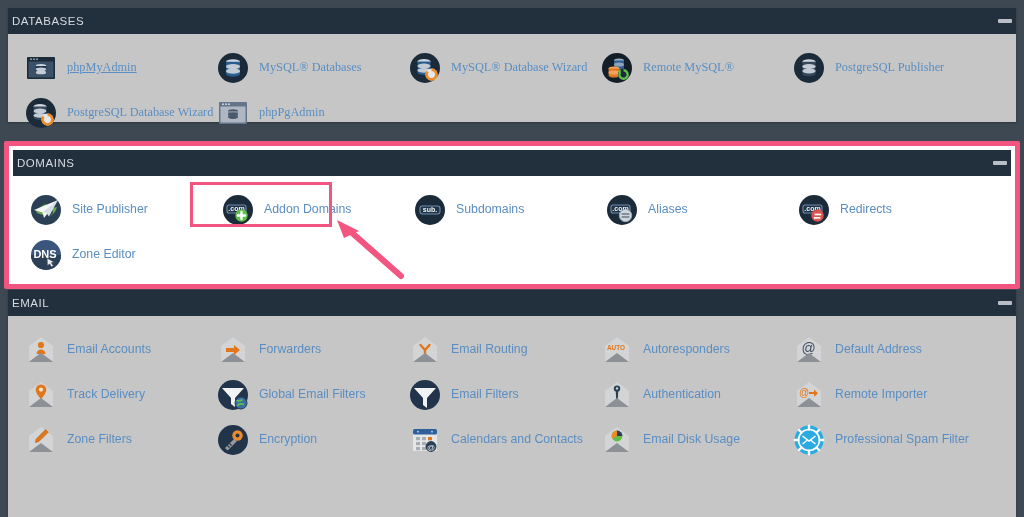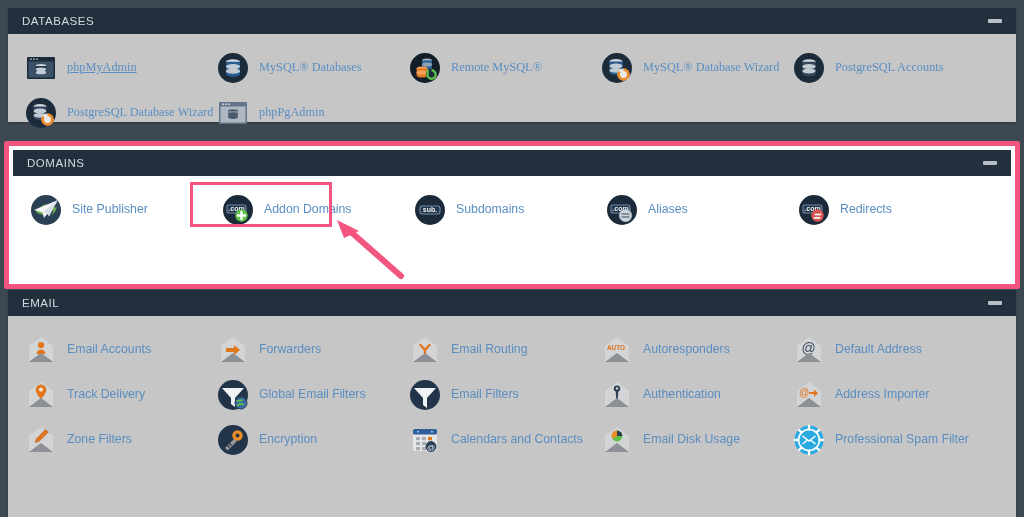--- a/index.html
+++ b/index.html
@@ -21,21 +21,21 @@
     left: 8px;
     width: 1008px;
     background: #c6c6c6;
     box-shadow: 0 1px 2px rgba(0,0,0,.25);
   }
   .panel-header {
     height: 26px;
     background: #222f3d;
     display: flex;
     align-items: center;
-    padding: 0 14px;
+    padding: 0 4px;
     gap: 15px;
   }
   .panel-title {
     color: #d6dae0;
     font-size: 11.5px;
     letter-spacing: .55px;
     font-weight: 400;
   }
   .minimize-btn {
     margin-left: auto;
@@ -150,20 +150,35 @@
           <span class="ico">
             <svg viewBox="0 0 32 32">
               <circle cx="16" cy="16" r="15" fill="#1c2b3a"></circle>
               <ellipse cx="16" cy="9.8" rx="7" ry="2.6" fill="#cfd6dd"></ellipse>
               <path d="M9 9.8v12.3c0 1.44 3.13 2.6 7 2.6s7-1.16 7-2.6V9.8z" fill="#2a5d8f"></path>
               <ellipse cx="16" cy="14.6" rx="7" ry="2.6" fill="#c3ccd5"></ellipse>
               <ellipse cx="16" cy="19.2" rx="7" ry="2.6" fill="#c3ccd5"></ellipse>
             </svg>
           </span>
           <span class="label">MySQL® Databases</span>
+        </a>
+
+        <a class="item" href="#">
+          <span class="ico">
+            <svg viewBox="0 0 32 32">
+              <circle cx="16" cy="16" r="15" fill="#1c2b3a"></circle>
+              <ellipse cx="15" cy="9.5" rx="6.5" ry="2.4" fill="#cfd6dd"></ellipse>
+              <path d="M8.5 9.5v11c0 1.33 2.9 2.4 6.5 2.4s6.5-1.07 6.5-2.4v-11z" fill="#2a5d8f"></path>
+              <ellipse cx="15" cy="14" rx="6.5" ry="2.4" fill="#c3ccd5"></ellipse>
+              <ellipse cx="15" cy="18.4" rx="6.5" ry="2.4" fill="#c3ccd5"></ellipse>
+              <circle cx="22.5" cy="22.5" r="6" fill="#e8e8e8"></circle>
+              <path d="M22.5 17.6a4.9 4.9 0 1 1-3.9 1.9" fill="none" stroke="#ef8b27" stroke-width="2.6"></path>
+            </svg>
+          </span>
+          <span class="label">MySQL® Database Wizard</span>
         </a>
 
         <a class="item" href="#">
           <span class="ico">
             <svg viewBox="0 0 32 32">
               <circle cx="16" cy="16" r="15" fill="#141e29"></circle>
               <ellipse cx="18" cy="8.5" rx="5" ry="2" fill="#9fb0c0"></ellipse>
               <path d="M13 8.5v7.5c0 1.1 2.24 2 5 2s5-.9 5-2V8.5z" fill="#2d6093"></path>
               <ellipse cx="18" cy="12.5" rx="5" ry="2" fill="#8fa3b6"></ellipse>
               <ellipse cx="13" cy="16.5" rx="5.4" ry="2.1" fill="#f5a25b"></ellipse>
@@ -174,42 +189,27 @@
               <path d="M19.4 17.1l.6 3.3-3.3-.5z" fill="#5fbf4a"></path>
             </svg>
           </span>
           <span class="label">Remote MySQL®</span>
         </a>
 
         <a class="item" href="#">
           <span class="ico">
             <svg viewBox="0 0 32 32">
               <circle cx="16" cy="16" r="15" fill="#1c2b3a"></circle>
-              <ellipse cx="15" cy="9.5" rx="6.5" ry="2.4" fill="#cfd6dd"></ellipse>
-              <path d="M8.5 9.5v11c0 1.33 2.9 2.4 6.5 2.4s6.5-1.07 6.5-2.4v-11z" fill="#2a5d8f"></path>
-              <ellipse cx="15" cy="14" rx="6.5" ry="2.4" fill="#c3ccd5"></ellipse>
-              <ellipse cx="15" cy="18.4" rx="6.5" ry="2.4" fill="#c3ccd5"></ellipse>
-              <circle cx="22.5" cy="22.5" r="6" fill="#e8e8e8"></circle>
-              <path d="M22.5 17.6a4.9 4.9 0 1 1-3.9 1.9" fill="none" stroke="#ef8b27" stroke-width="2.6"></path>
-            </svg>
-          </span>
-          <span class="label">MySQL® Database Wizard</span>
-        </a>
-
-        <a class="item" href="#">
-          <span class="ico">
-            <svg viewBox="0 0 32 32">
-              <circle cx="16" cy="16" r="15" fill="#1c2b3a"></circle>
               <ellipse cx="16" cy="9.8" rx="6.6" ry="2.5" fill="#cfd6dd"></ellipse>
               <path d="M9.4 9.8v12c0 1.38 2.95 2.5 6.6 2.5s6.6-1.12 6.6-2.5v-12z" fill="#37485c"></path>
               <ellipse cx="16" cy="14.4" rx="6.6" ry="2.5" fill="#c3ccd5"></ellipse>
               <ellipse cx="16" cy="19" rx="6.6" ry="2.5" fill="#c3ccd5"></ellipse>
             </svg>
           </span>
-          <span class="label">PostgreSQL Accounts</span>
+          <span class="label">PostgreSQL Publisher</span>
         </a>
 
         <a class="item" href="#">
           <span class="ico">
             <svg viewBox="0 0 32 32">
               <circle cx="16" cy="16" r="15" fill="#1c2b3a"></circle>
               <ellipse cx="15" cy="9.5" rx="6.4" ry="2.4" fill="#cfd6dd"></ellipse>
               <path d="M8.6 9.5v11c0 1.33 2.87 2.4 6.4 2.4s6.4-1.07 6.4-2.4v-11z" fill="#37485c"></path>
               <ellipse cx="15" cy="14" rx="6.4" ry="2.4" fill="#c3ccd5"></ellipse>
               <ellipse cx="15" cy="18.4" rx="6.4" ry="2.4" fill="#c3ccd5"></ellipse>
@@ -308,20 +308,31 @@
                 <text x="14.5" y="17.4" font-family="Liberation Sans, sans-serif" font-size="7" font-weight="bold" fill="#f2f5f8" text-anchor="middle">.com</text>
                 <circle cx="19.5" cy="21.5" r="6.2" fill="#d9534f"></circle>
                 <path d="M16.6 19.6h5.4v1.7h-5.4z" fill="#fff"></path>
                 <path d="M17 23h5.4v1.7H17z" fill="#fff"></path>
                 <path d="M22 19.2l1.6 1.3-1.6 1.3zM17 22.6l-1.6 1.3 1.6 1.3z" fill="#fff"></path>
               </svg>
             </span>
             <span class="label">Redirects</span>
           </a>
 
+          <a class="item" href="#">
+            <span class="ico">
+              <svg viewBox="0 0 32 32">
+                <circle cx="16" cy="16" r="15" fill="#3a567c"></circle>
+                <path d="M1 16a15 15 0 0 0 30 0z" fill="#2b3f55"></path>
+                <text x="15" y="18.6" font-family="Liberation Sans, sans-serif" font-size="11" font-weight="bold" fill="#ffffff" text-anchor="middle">DNS</text>
+                <path d="M17 19l7.5 4.2-3 .6 2 3-2 1.2-2-3.1-2.2 2.2z" fill="#e9edf1" stroke="#37485c" stroke-width=".8"></path>
+              </svg>
+            </span>
+            <span class="label">Zone Editor</span>
+          </a>
 
         </div>
       </div>
     </div>
   </div>
 
   <div id="addon-highlight"></div>
   <svg id="pointer-arrow" viewBox="0 0 85 62">
     <path d="M76 58 L26 14" stroke="#f2557f" stroke-width="6" stroke-linecap="round"></path>
     <path d="M12 2 L34 13 L19 20 Z" fill="#f2557f"></path>
@@ -444,21 +455,21 @@
 
         <a class="item" href="#">
           <span class="ico">
             <svg viewBox="0 0 32 32">
               <path d="M4 12L16 3l12 9v16H4z" fill="#d2d4d6"></path>
               <text x="11" y="17" font-family="Liberation Sans, sans-serif" font-size="10" fill="#e2761b" text-anchor="middle">@</text>
               <path d="M16 13h5v-2.4l4 3.6-4 3.6V15h-5z" fill="#e2761b"></path>
               <path d="M4 28l12-9 12 9z" fill="#8d9196"></path>
             </svg>
           </span>
-          <span class="label">Address Importer</span>
+          <span class="label">Remote Importer</span>
         </a>
 
         <a class="item" href="#">
           <span class="ico">
             <svg viewBox="0 0 32 32">
               <path d="M4 12L16 3l12 9v16H4z" fill="#d2d4d6"></path>
               <path d="M20.6 5.6l2.6 2.6-9.4 9.4-3.4.8.8-3.4z" fill="#e2761b" stroke="#b35d13" stroke-width=".6"></path>
               <path d="M4 28l12-9 12 9z" fill="#8d9196"></path>
             </svg>
           </span>

